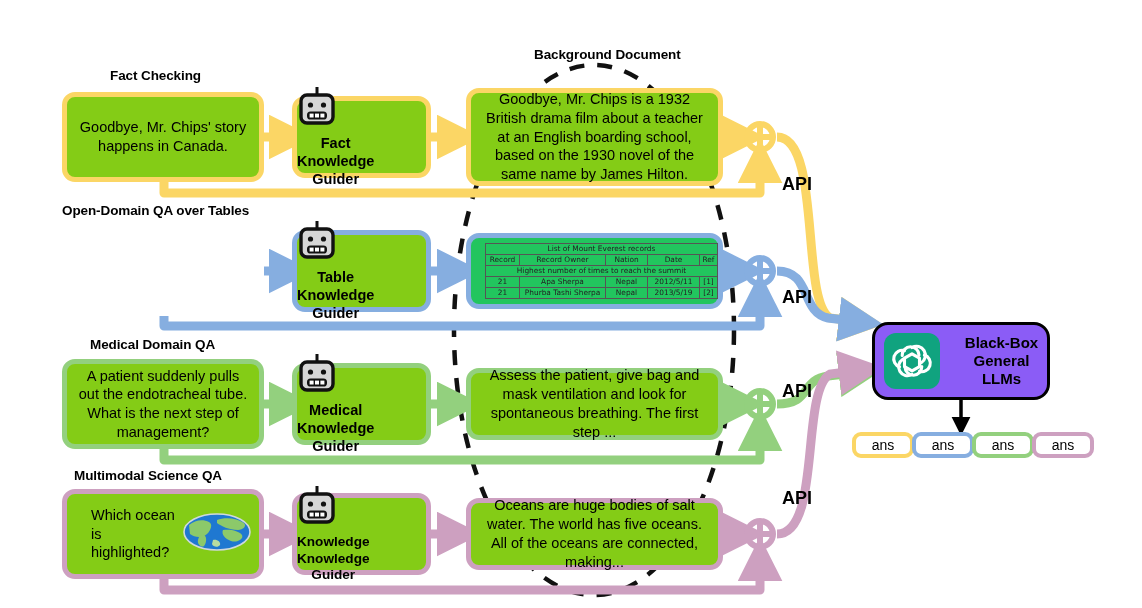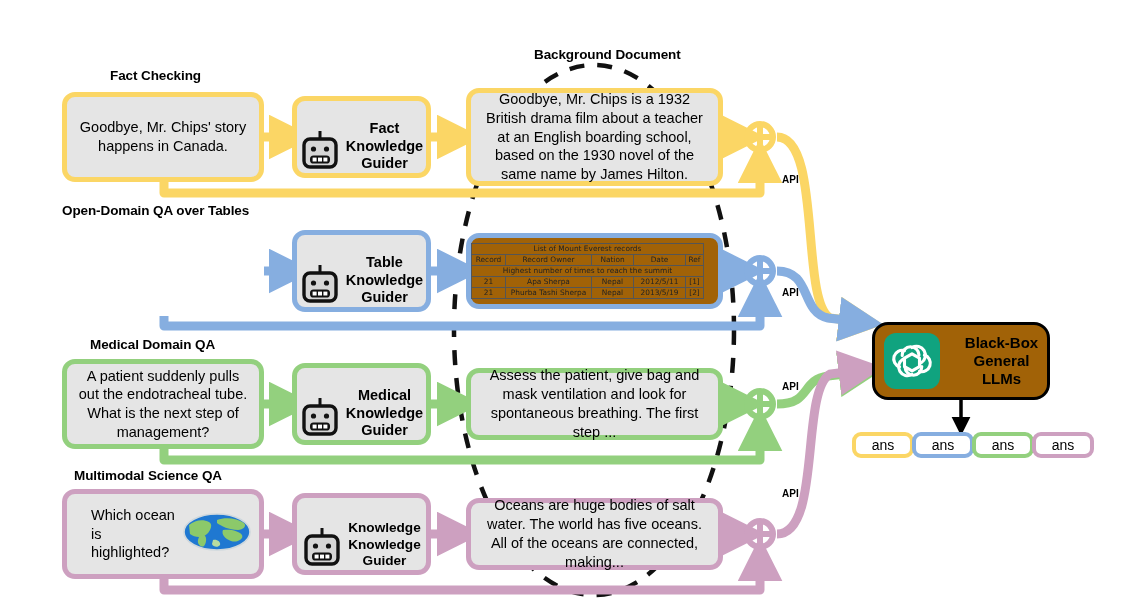--- a/index.html
+++ b/index.html
@@ -3,42 +3,42 @@
 <meta charset="utf-8">
 <style>
   html,body{margin:0;padding:0;background:#fff;}
   body{width:1142px;height:608px;position:relative;overflow:hidden;
        font-family:"Liberation Sans","DejaVu Sans",sans-serif;color:#000;}
   #stage{position:absolute;left:0;top:0;width:1142px;height:608px;}
   svg#wires{position:absolute;left:0;top:0;width:1142px;height:608px;pointer-events:none;}
 
   .lbl{position:absolute;font-size:13.5px;font-weight:bold;letter-spacing:-0.1px;white-space:nowrap;}
 
-  .rbox{position:absolute;box-sizing:border-box;background:#e5e5e5;border-style:solid;
+  .rbox{position:absolute;box-sizing:border-box;background:#84cc16;border-style:solid;
         border-radius:13px;display:flex;align-items:center;justify-content:center;text-align:center;}
   .qbox{border-width:5px;font-size:14.5px;line-height:1.28;padding:4px 8px;justify-content:center;}
-  .guider{border-width:5px;display:flex;flex-direction:row;align-items:flex-end;justify-content:center;gap:6px;}
+  .guider{border-width:5px;display:flex;flex-direction:column;align-items:flex-start;justify-content:center;gap:6px;}
   .gtext{font-size:14.5px;font-weight:bold;line-height:1.22;text-align:center;}
   .docbox{border-width:5px;font-size:14.5px;line-height:1.3;padding:3px 9px;}
 
   .qbox.img{justify-content:flex-start;gap:6px;padding-left:24px;}
 
-  .apilbl{position:absolute;font-size:10px;font-weight:bold;}
+  .apilbl{position:absolute;font-size:18px;font-weight:bold;}
 
   .llmbox{position:absolute;box-sizing:border-box;border:3px solid #000;border-radius:16px;
-          background:#a16207;display:flex;align-items:center;justify-content:center;gap:25px;}
+          background:#8b5cf6;display:flex;align-items:center;justify-content:center;gap:25px;}
   .llmtext{font-size:15px;font-weight:bold;line-height:1.2;text-align:center;}
   .oai{width:56px;height:56px;border-radius:12px;background:#10a37f;display:flex;align-items:center;justify-content:center;}
 
   .ansbox{position:absolute;box-sizing:border-box;border-width:4px;border-style:solid;border-radius:9px;
           background:#fff;display:flex;align-items:center;justify-content:center;
           font-size:14px;width:62px;height:26px;}
 
-  .tblwrap{position:absolute;box-sizing:border-box;background:#a16207;border-width:5px;border-style:solid;border-radius:13px;
-           display:flex;align-items:center;justify-content:flex-start;}
+  .tblwrap{position:absolute;box-sizing:border-box;background:#22c55e;border-width:5px;border-style:solid;border-radius:13px;
+           display:flex;align-items:center;justify-content:flex-end;}
   table.ev{border-collapse:collapse;font-size:7.4px;font-family:"DejaVu Sans",sans-serif;color:#222;table-layout:fixed;}
   table.ev td{border:1px solid #555;text-align:center;padding:0px 1px;height:10px;line-height:10px;white-space:nowrap;}
 
   .robot{width:40px;height:44px;position:relative;flex:0 0 auto;}
 </style>
 </head>
 <body>
 
 <div id="stage">
 

